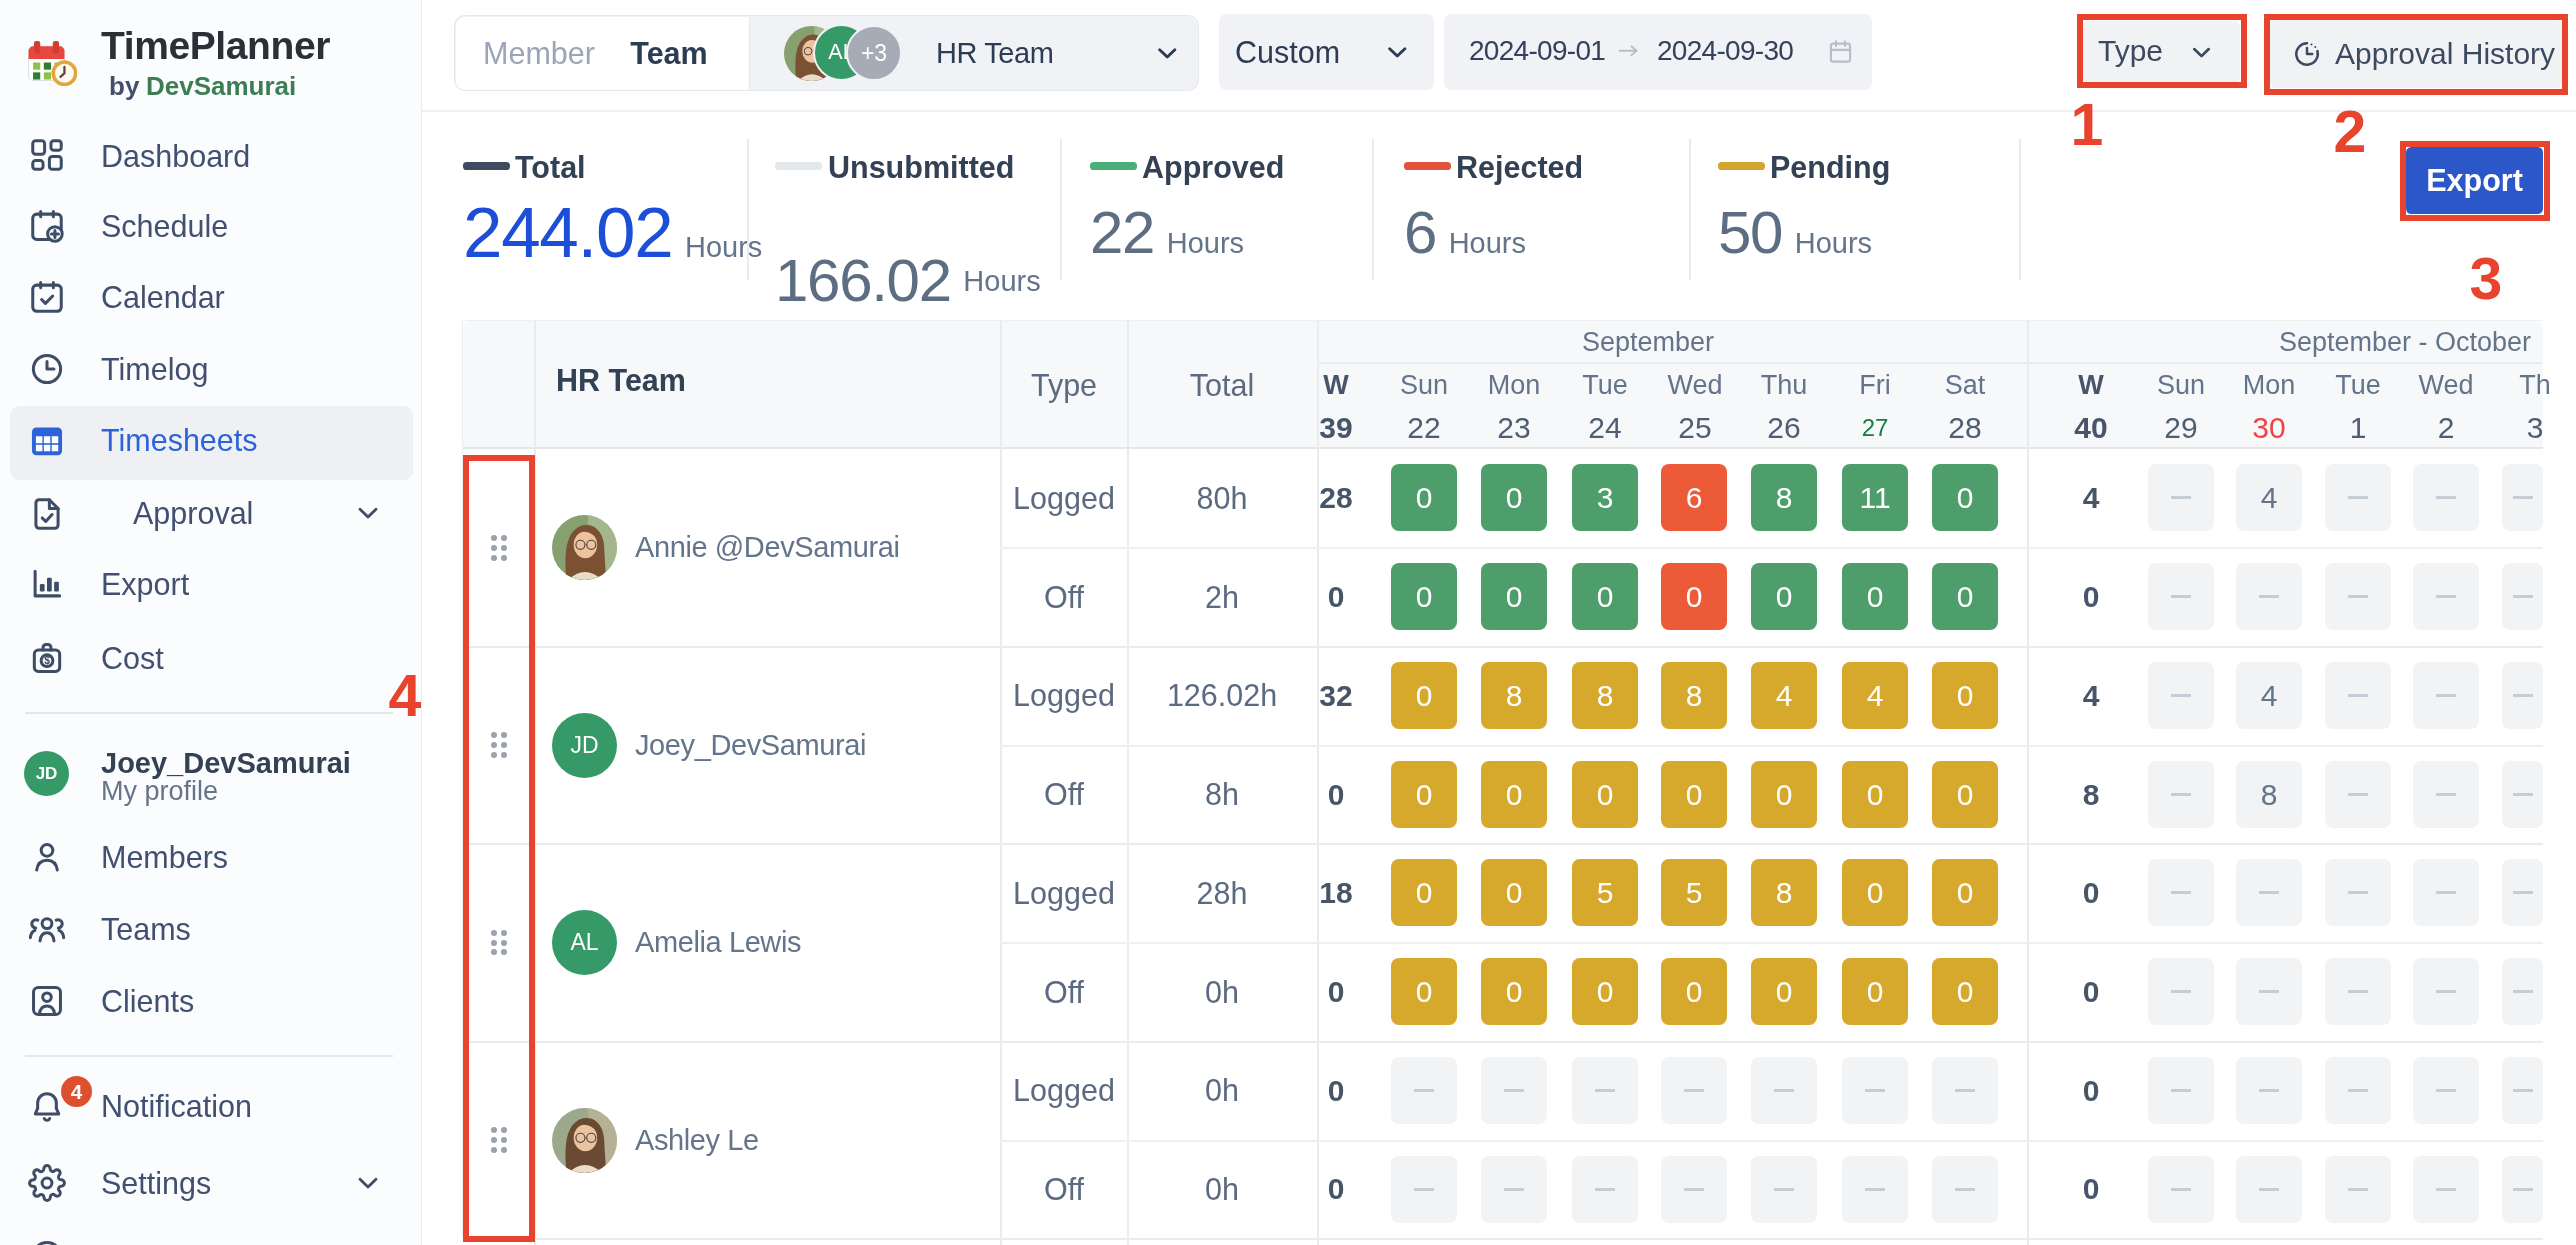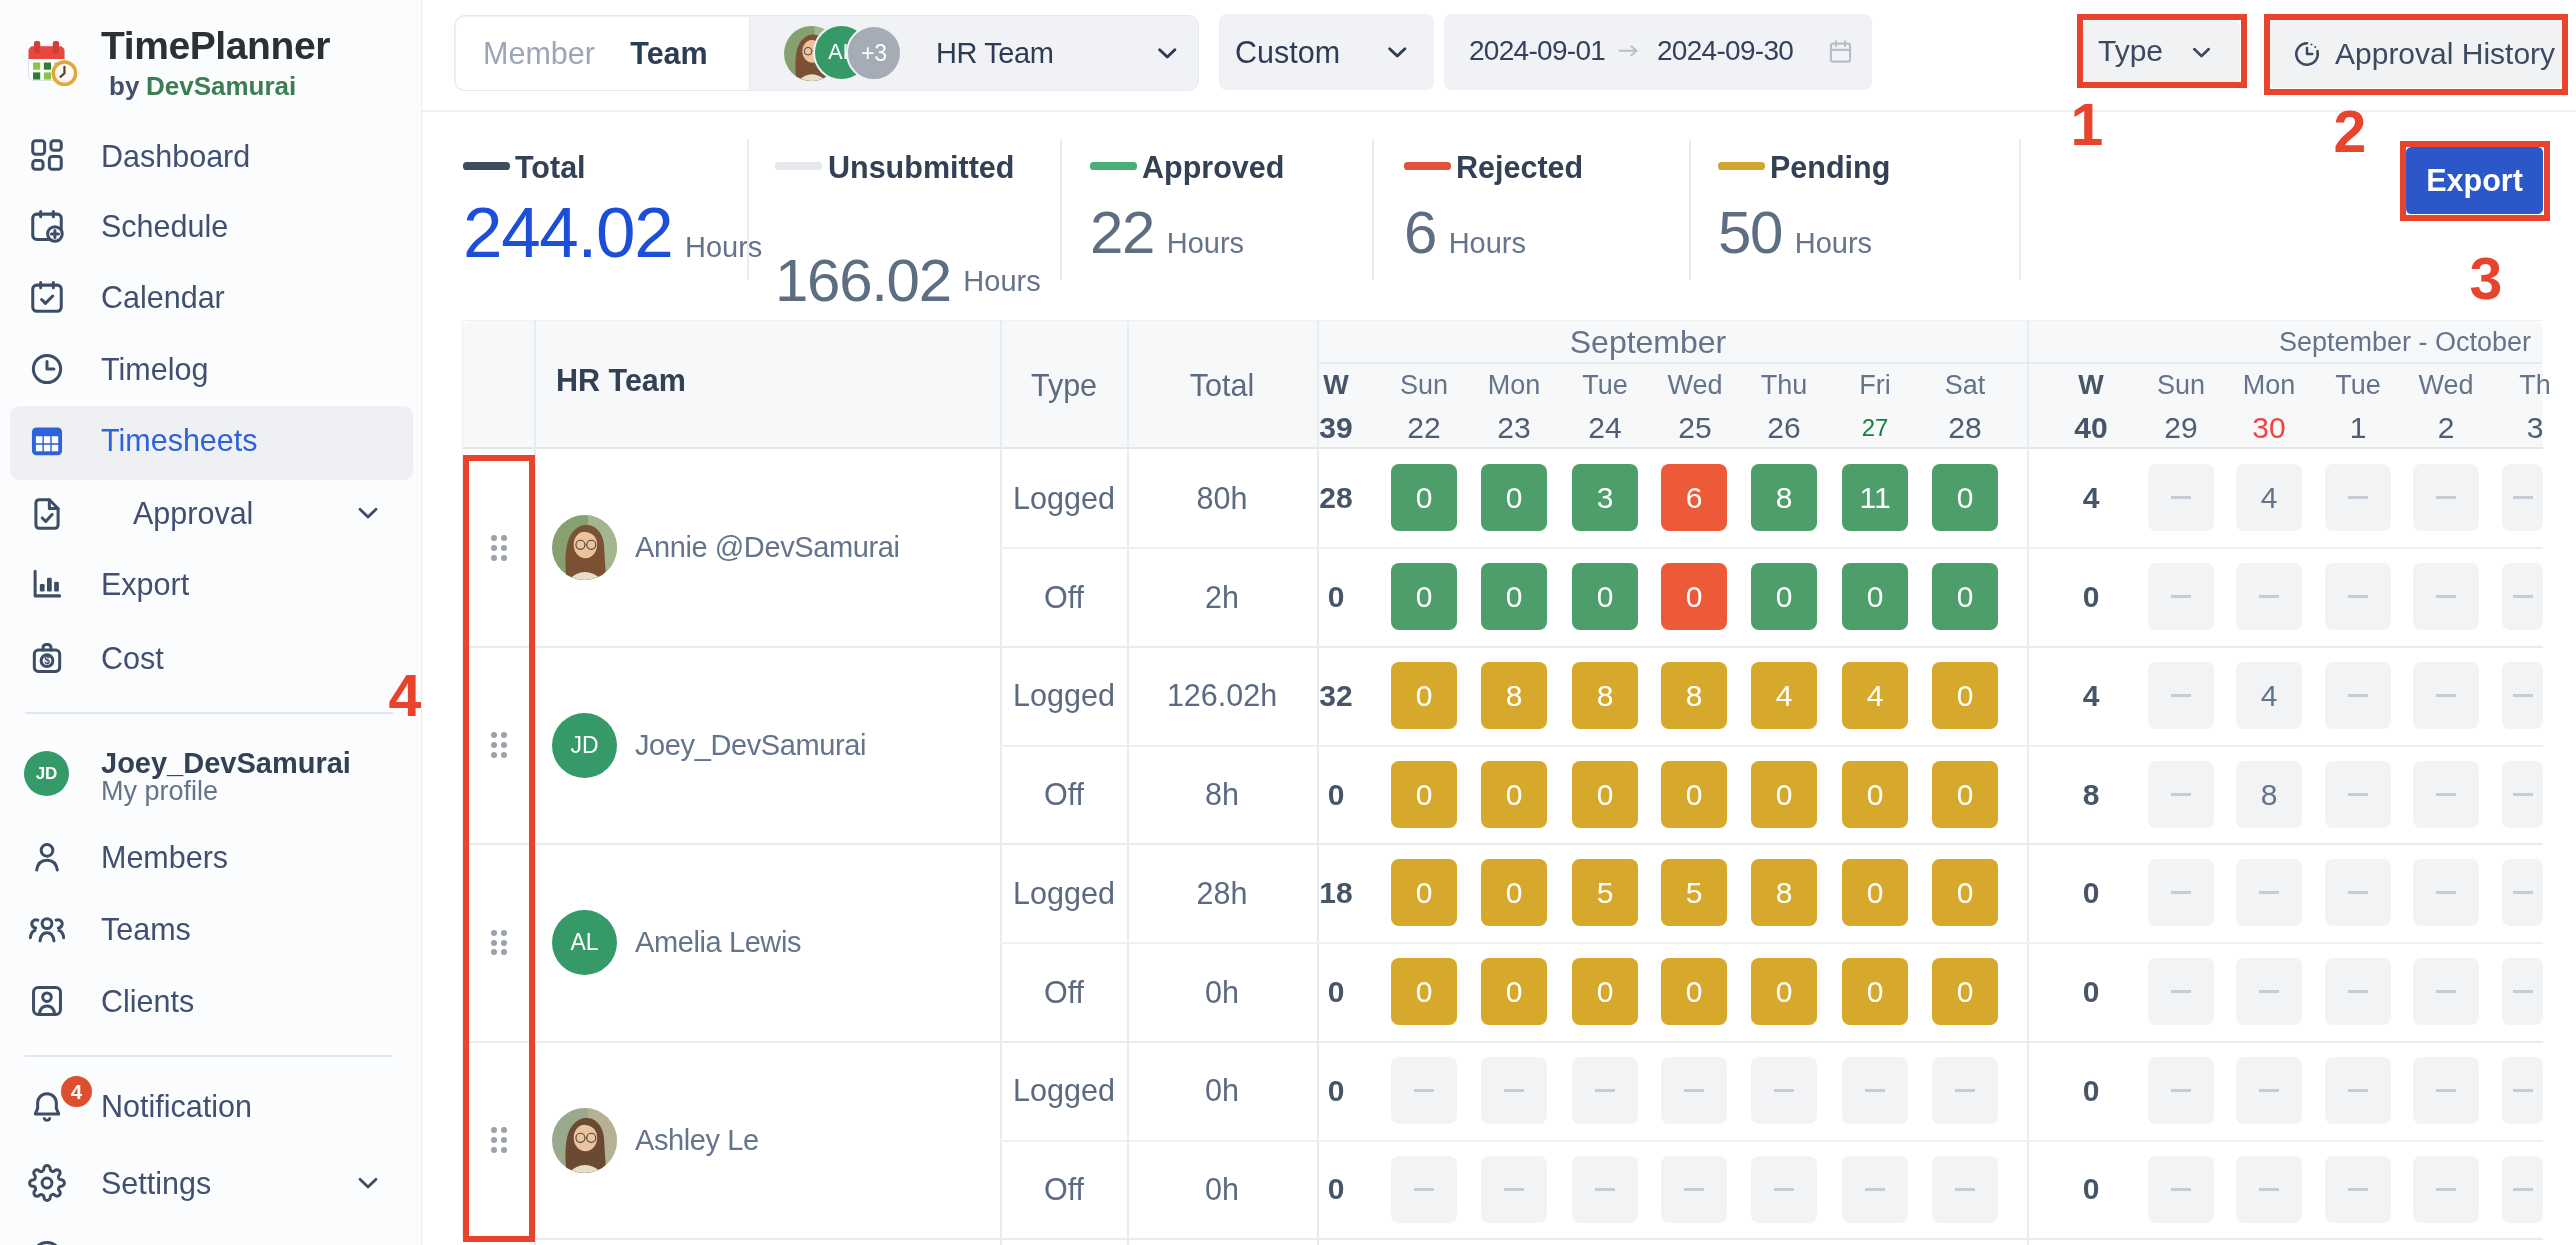--- a/index.html
+++ b/index.html
@@ -238,21 +238,21 @@
 <div style="position:absolute;left:537px;top:226px;width:1543px;height:1.8px;background:#edf0f2;"></div>
 <div style="position:absolute;left:537px;top:424px;width:1543px;height:1.8px;background:#edf0f2;"></div>
 <div style="position:absolute;left:537px;top:621px;width:1543px;height:1.8px;background:#edf0f2;"></div>
 <div style="position:absolute;left:537px;top:819px;width:1543px;height:1.8px;background:#edf0f2;"></div>
 </div>
 <div style="position:absolute;left:462px;top:321px;width:0.9px;height:917px;background:#eceef1;"></div>
 <div style="position:absolute;left:463px;top:320px;width:2080px;height:0.9px;background:#eef0f2;"></div>
 <span class="t" style="left:556px;top:365px;font-size:30.5px;line-height:30.5px;color:#334155;font-weight:700;">HR Team</span>
 <span class="t" style="left:1064px;top:370px;font-size:30.5px;line-height:30.5px;color:#5d6b80;transform:translateX(-50%);">Type</span>
 <span class="t" style="left:1222px;top:370px;font-size:30.5px;line-height:30.5px;color:#5d6b80;transform:translateX(-50%);">Total</span>
-<span class="t" style="left:1648px;top:329px;font-size:32px;line-height:27px;color:#64748b;transform:translateX(-50%);">September</span>
+<span class="t" style="left:1648px;top:329px;font-size:27px;line-height:27px;color:#64748b;transform:translateX(-50%);">September</span>
 <span class="t" style="left:2405px;top:329px;font-size:27px;line-height:27px;color:#64748b;transform:translateX(-50%);">September - October</span>
 <span class="t" style="left:1336px;top:372px;font-size:27px;line-height:27px;color:#475569;font-weight:700;transform:translateX(-50%);">W</span>
 <span class="t" style="left:1336px;top:413px;font-size:30px;line-height:30px;color:#475569;font-weight:700;transform:translateX(-50%);">39</span>
 <span class="t" style="left:1424px;top:372px;font-size:27px;line-height:27px;color:#64748b;transform:translateX(-50%);">Sun</span>
 <span class="t" style="left:1424px;top:413px;font-size:30px;line-height:30px;color:#4f5e73;transform:translateX(-50%);">22</span>
 <span class="t" style="left:1514px;top:372px;font-size:27px;line-height:27px;color:#64748b;transform:translateX(-50%);">Mon</span>
 <span class="t" style="left:1514px;top:413px;font-size:30px;line-height:30px;color:#4f5e73;transform:translateX(-50%);">23</span>
 <span class="t" style="left:1605px;top:372px;font-size:27px;line-height:27px;color:#64748b;transform:translateX(-50%);">Tue</span>
 <span class="t" style="left:1605px;top:413px;font-size:30px;line-height:30px;color:#4f5e73;transform:translateX(-50%);">24</span>
 <span class="t" style="left:1695px;top:372px;font-size:27px;line-height:27px;color:#64748b;transform:translateX(-50%);">Wed</span>

